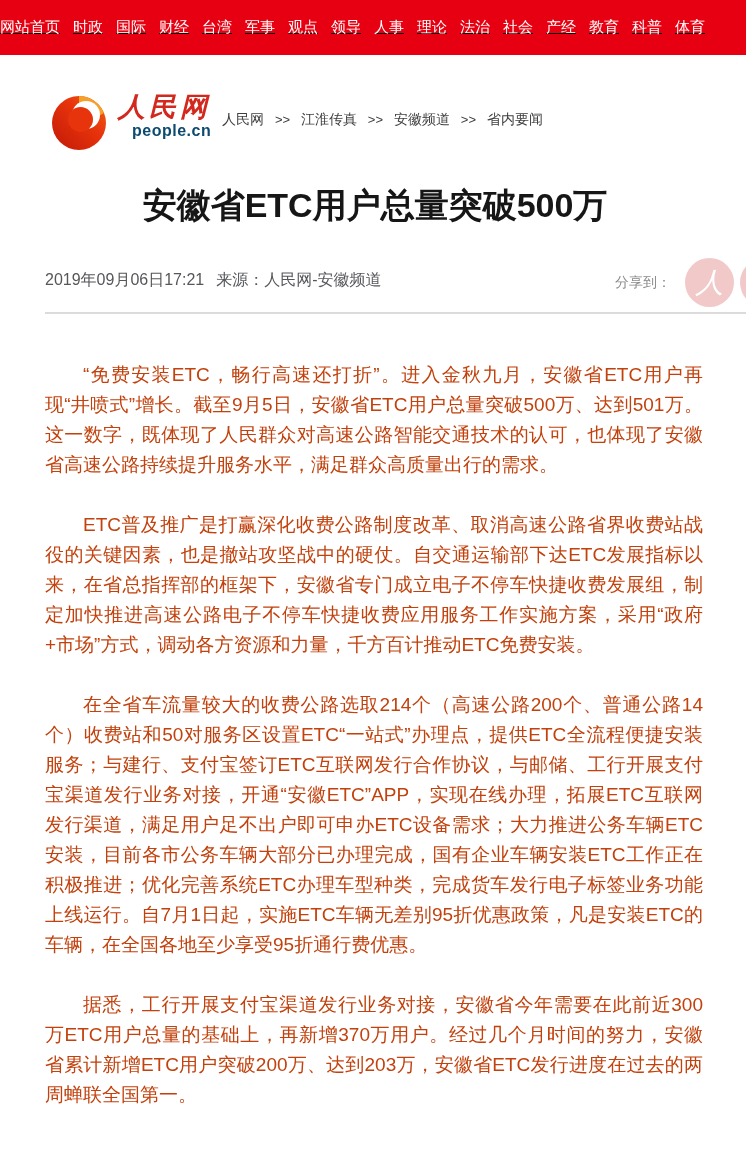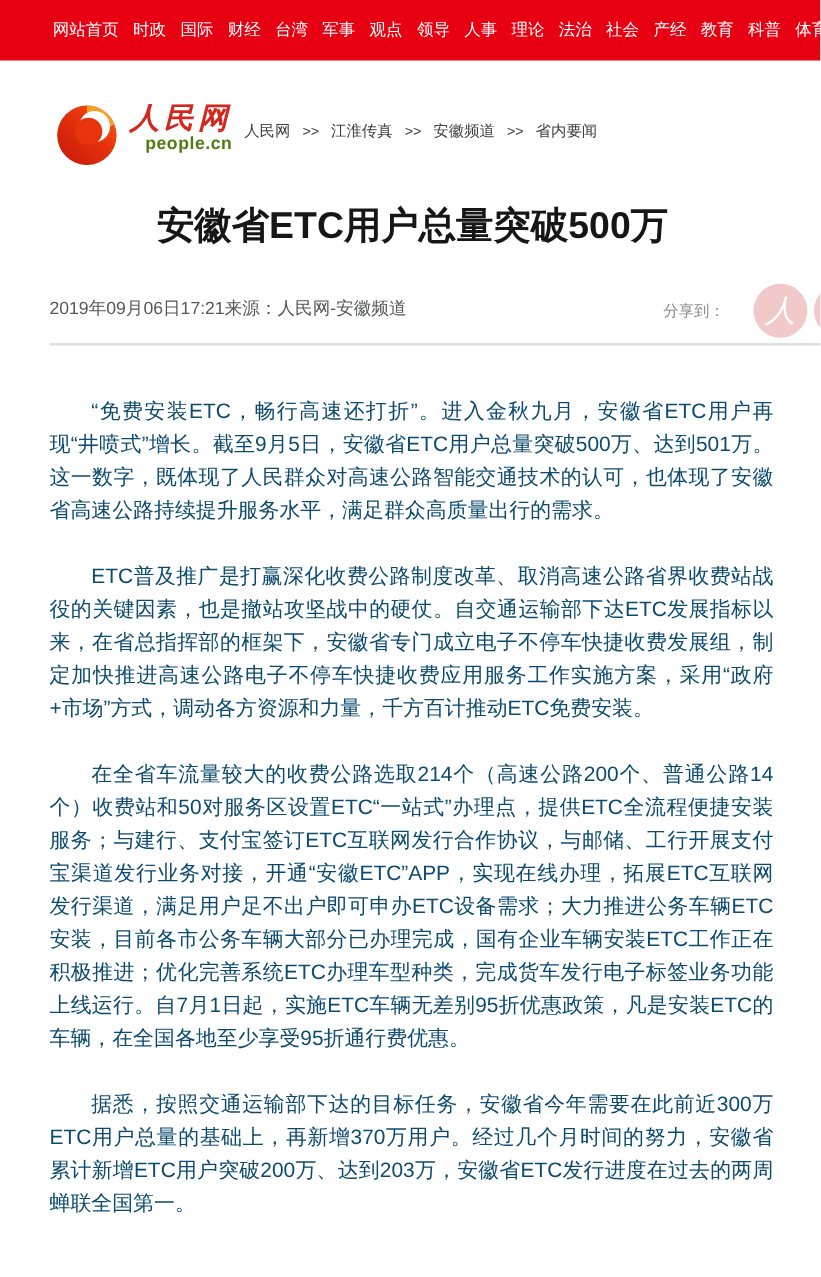--- a/index.html
+++ b/index.html
@@ -8,62 +8,62 @@
     width: 746px; height: 1161px;
     font-family: "Liberation Sans", "DejaVu Sans", sans-serif;
     overflow: hidden; position: relative;
   }
   .page { position: relative; width: 746px; height: 1161px; background: #fff; overflow: hidden; }
 
   
   .topnav {
     position: absolute; top: 0; left: 0; width: 746px; height: 55px;
     background: #E60012; display: flex; align-items: center;
-    padding-left: 48px; gap: 13px; white-space: nowrap;
+    gap: 13px; white-space: nowrap; text-decoration: underline;
   }
   .topnav a {
     color: #ffffff; font-size: 15px; text-decoration: none; flex: 0 0 auto; cursor: pointer;
   }
 
   
   .brand { position: absolute; top: 90px; left: 50px; display: flex; align-items: flex-start; cursor: pointer; }
   .brand-icon { width: 62px; height: 62px; flex: 0 0 auto; }
   .brand-text { margin-left: 6px; padding-top: 2px; }
   .brand-cn { font-size: 27px; font-weight: bold; color: #D2281E; letter-spacing: 4px; line-height: 30px; font-style: italic; }
-  .brand-en { font-size: 16px; font-weight: bold; color: #4d7c0f; letter-spacing: 0.5px; line-height: 18px; padding-left: 14px; }
+  .brand-en { font-size: 16px; font-weight: bold; color: #0c4a6e; letter-spacing: 0.5px; line-height: 18px; padding-left: 14px; }
 
   
   .breadcrumb { position: absolute; top: 111px; left: 222px; font-size: 14px; color: #3F3F3F; }
   .breadcrumb a { color: #3F3F3F; text-decoration: none; cursor: pointer; }
   .breadcrumb .sep { color: #3F3F3F; margin: 0 7px; font-size: 13px; }
 
   
   .article-title {
     position: absolute; top: 183px; left: 45px; width: 660px;
     font-size: 34px; font-weight: bold; color: #161616; line-height: 44px; text-align: center;
   }
 
   
   .meta-row { position: absolute; top: 258px; left: 45px; right: 0; height: 56px; }
   .meta-date { position: absolute; left: 0; top: 12px; font-size: 16px; color: #56575B; }
-  .meta-date .src { }
+  .meta-date .src { margin-left: 12px; }
   .share-row { position: absolute; right: -43px; top: 0; display: flex; align-items: center; gap: 6px; }
-  .share-label { font-size: 14px; color: #8A8A8A; margin-right: 20px; }
+  .share-label { font-size: 14px; color: #8A8A8A; margin-right: 8px; }
   .share-circle {
     width: 49px; height: 49px; border-radius: 50%; background: #F2C9C9;
     color: #ffffff; font-size: 28px; line-height: 49px; text-align: center;
     flex: 0 0 auto; cursor: pointer; font-style: italic;
   }
 
   .divider { position: absolute; top: 312px; left: 45px; width: 701px; height: 2px; background: #DBDBDB; }
 
   
   .article-body {
     position: absolute; top: 360px; left: 45px; width: 658px;
-    font-size: 19px; line-height: 30px; color: #0c4a6e; text-align: justify;
+    font-size: 19px; line-height: 30px; color: #c2410c; text-align: justify;
   }
   .article-body p { text-indent: 2em; margin-bottom: 30px; }
 </style>
 </head>
 <body>
 
 <div class="page">
 
   <nav class="topnav">
     <a>网站首页</a>
@@ -129,16 +129,16 @@
       <span class="share-circle"></span>
     </div>
   </div>
 
   <div class="divider"></div>
 
   <div class="article-body">
     <p>“免费安装ETC，畅行高速还打折”。进入金秋九月，安徽省ETC用户再现“井喷式”增长。截至9月5日，安徽省ETC用户总量突破500万、达到501万。这一数字，既体现了人民群众对高速公路智能交通技术的认可，也体现了安徽省高速公路持续提升服务水平，满足群众高质量出行的需求。</p>
     <p>ETC普及推广是打赢深化收费公路制度改革、取消高速公路省界收费站战役的关键因素，也是撤站攻坚战中的硬仗。自交通运输部下达ETC发展指标以来，在省总指挥部的框架下，安徽省专门成立电子不停车快捷收费发展组，制定加快推进高速公路电子不停车快捷收费应用服务工作实施方案，采用“政府+市场”方式，调动各方资源和力量，千方百计推动ETC免费安装。</p>
     <p>在全省车流量较大的收费公路选取214个（高速公路200个、普通公路14个）收费站和50对服务区设置ETC“一站式”办理点，提供ETC全流程便捷安装服务；与建行、支付宝签订ETC互联网发行合作协议，与邮储、工行开展支付宝渠道发行业务对接，开通“安徽ETC”APP，实现在线办理，拓展ETC互联网发行渠道，满足用户足不出户即可申办ETC设备需求；大力推进公务车辆ETC安装，目前各市公务车辆大部分已办理完成，国有企业车辆安装ETC工作正在积极推进；优化完善系统ETC办理车型种类，完成货车发行电子标签业务功能上线运行。自7月1日起，实施ETC车辆无差别95折优惠政策，凡是安装ETC的车辆，在全国各地至少享受95折通行费优惠。</p>
-    <p>据悉，按照交通运输部下达的目标任务，安徽省今年需要在此前近300万ETC用户总量的基础上，再新增370万用户。经过几个月时间的努力，安徽省累计新增ETC用户突破200万、达到203万，安徽省ETC发行进度在过去的两周蝉联全国第一。</p>
+    <p>据悉，工行开展支付宝渠道发行业务对接，安徽省今年需要在此前近300万ETC用户总量的基础上，再新增370万用户。经过几个月时间的努力，安徽省累计新增ETC用户突破200万、达到203万，安徽省ETC发行进度在过去的两周蝉联全国第一。</p>
   </div>
 
 </div>
 
 </body></html>

